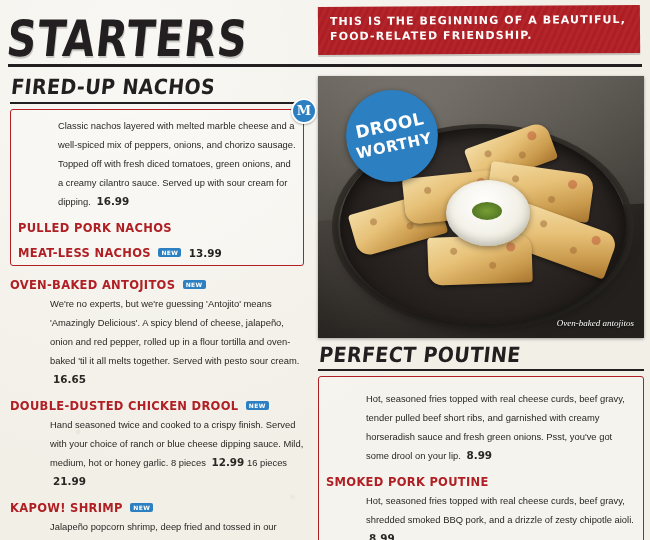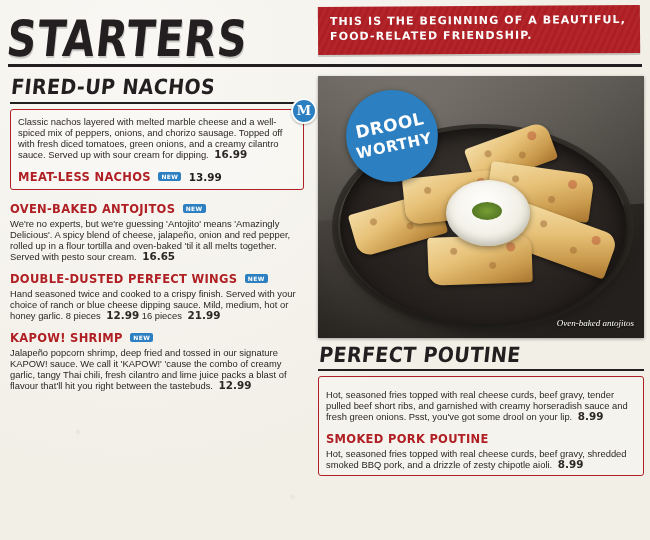--- a/index.html
+++ b/index.html
@@ -101,23 +101,24 @@
     font-family: "DejaVu Sans", sans-serif;
     font-weight: 700;
     font-size: 11.5px;
     letter-spacing: .3px;
     color: #b01f24;
     display: inline;
     vertical-align: middle;
   }
   .desc {
     font-size: 9.4px;
-    line-height: 11px;
+    line-height: 19px;
     color: #2b2724;
     margin-top: 1px;
+    margin-left: 40px;
   }
   .price {
     font-family: "DejaVu Sans", sans-serif;
     font-weight: 700;
     font-size: 9.6px;
     color: #231f20;
   }
   .inline-price {
     font-family: "DejaVu Sans", sans-serif;
     font-weight: 700;
@@ -330,40 +331,41 @@
         <div class="m-seal">M</div>
 
         <div class="item">
           <div class="desc">
             <span>Classic nachos layered with melted marble cheese and a well-spiced mix of peppers, onions, and chorizo sausage. Topped off with fresh diced tomatoes, green onions, and a creamy cilantro sauce. Served up with sour cream for dipping.</span>
             <span class="inline-price">16.99</span>
           </div>
         </div>
 
         <div class="item">
+          <span class="item-name">PULLED PORK NACHOS</span>
         </div>
 
         <div class="item" style="margin-bottom:0">
           <span class="item-name">MEAT-LESS NACHOS</span>
           <span class="badge-new">NEW</span>
           <span class="inline-price">13.99</span>
         </div>
       </div>
 
       <div class="item">
         <span class="item-name">OVEN-BAKED ANTOJITOS</span>
         <span class="badge-new">NEW</span>
         <div class="desc">
           <span>We're no experts, but we're guessing 'Antojito' means 'Amazingly Delicious'. A spicy blend of cheese, jalapeño, onion and red pepper, rolled up in a flour tortilla and oven-baked 'til it all melts together. Served with pesto sour cream.</span>
           <span class="inline-price">16.65</span>
         </div>
       </div>
 
       <div class="item">
-        <span class="item-name">DOUBLE-DUSTED PERFECT WINGS</span>
+        <span class="item-name">DOUBLE-DUSTED CHICKEN DROOL</span>
         <span class="badge-new">NEW</span>
         <div class="desc">
           <span>Hand seasoned twice and cooked to a crispy finish. Served with your choice of ranch or blue cheese dipping sauce. Mild, medium, hot or honey garlic.</span>
           <span>8 pieces</span>
           <span class="inline-price">12.99</span>
           <span class="gap"></span>
           <span>16 pieces</span>
           <span class="inline-price">21.99</span>
         </div>
       </div>

